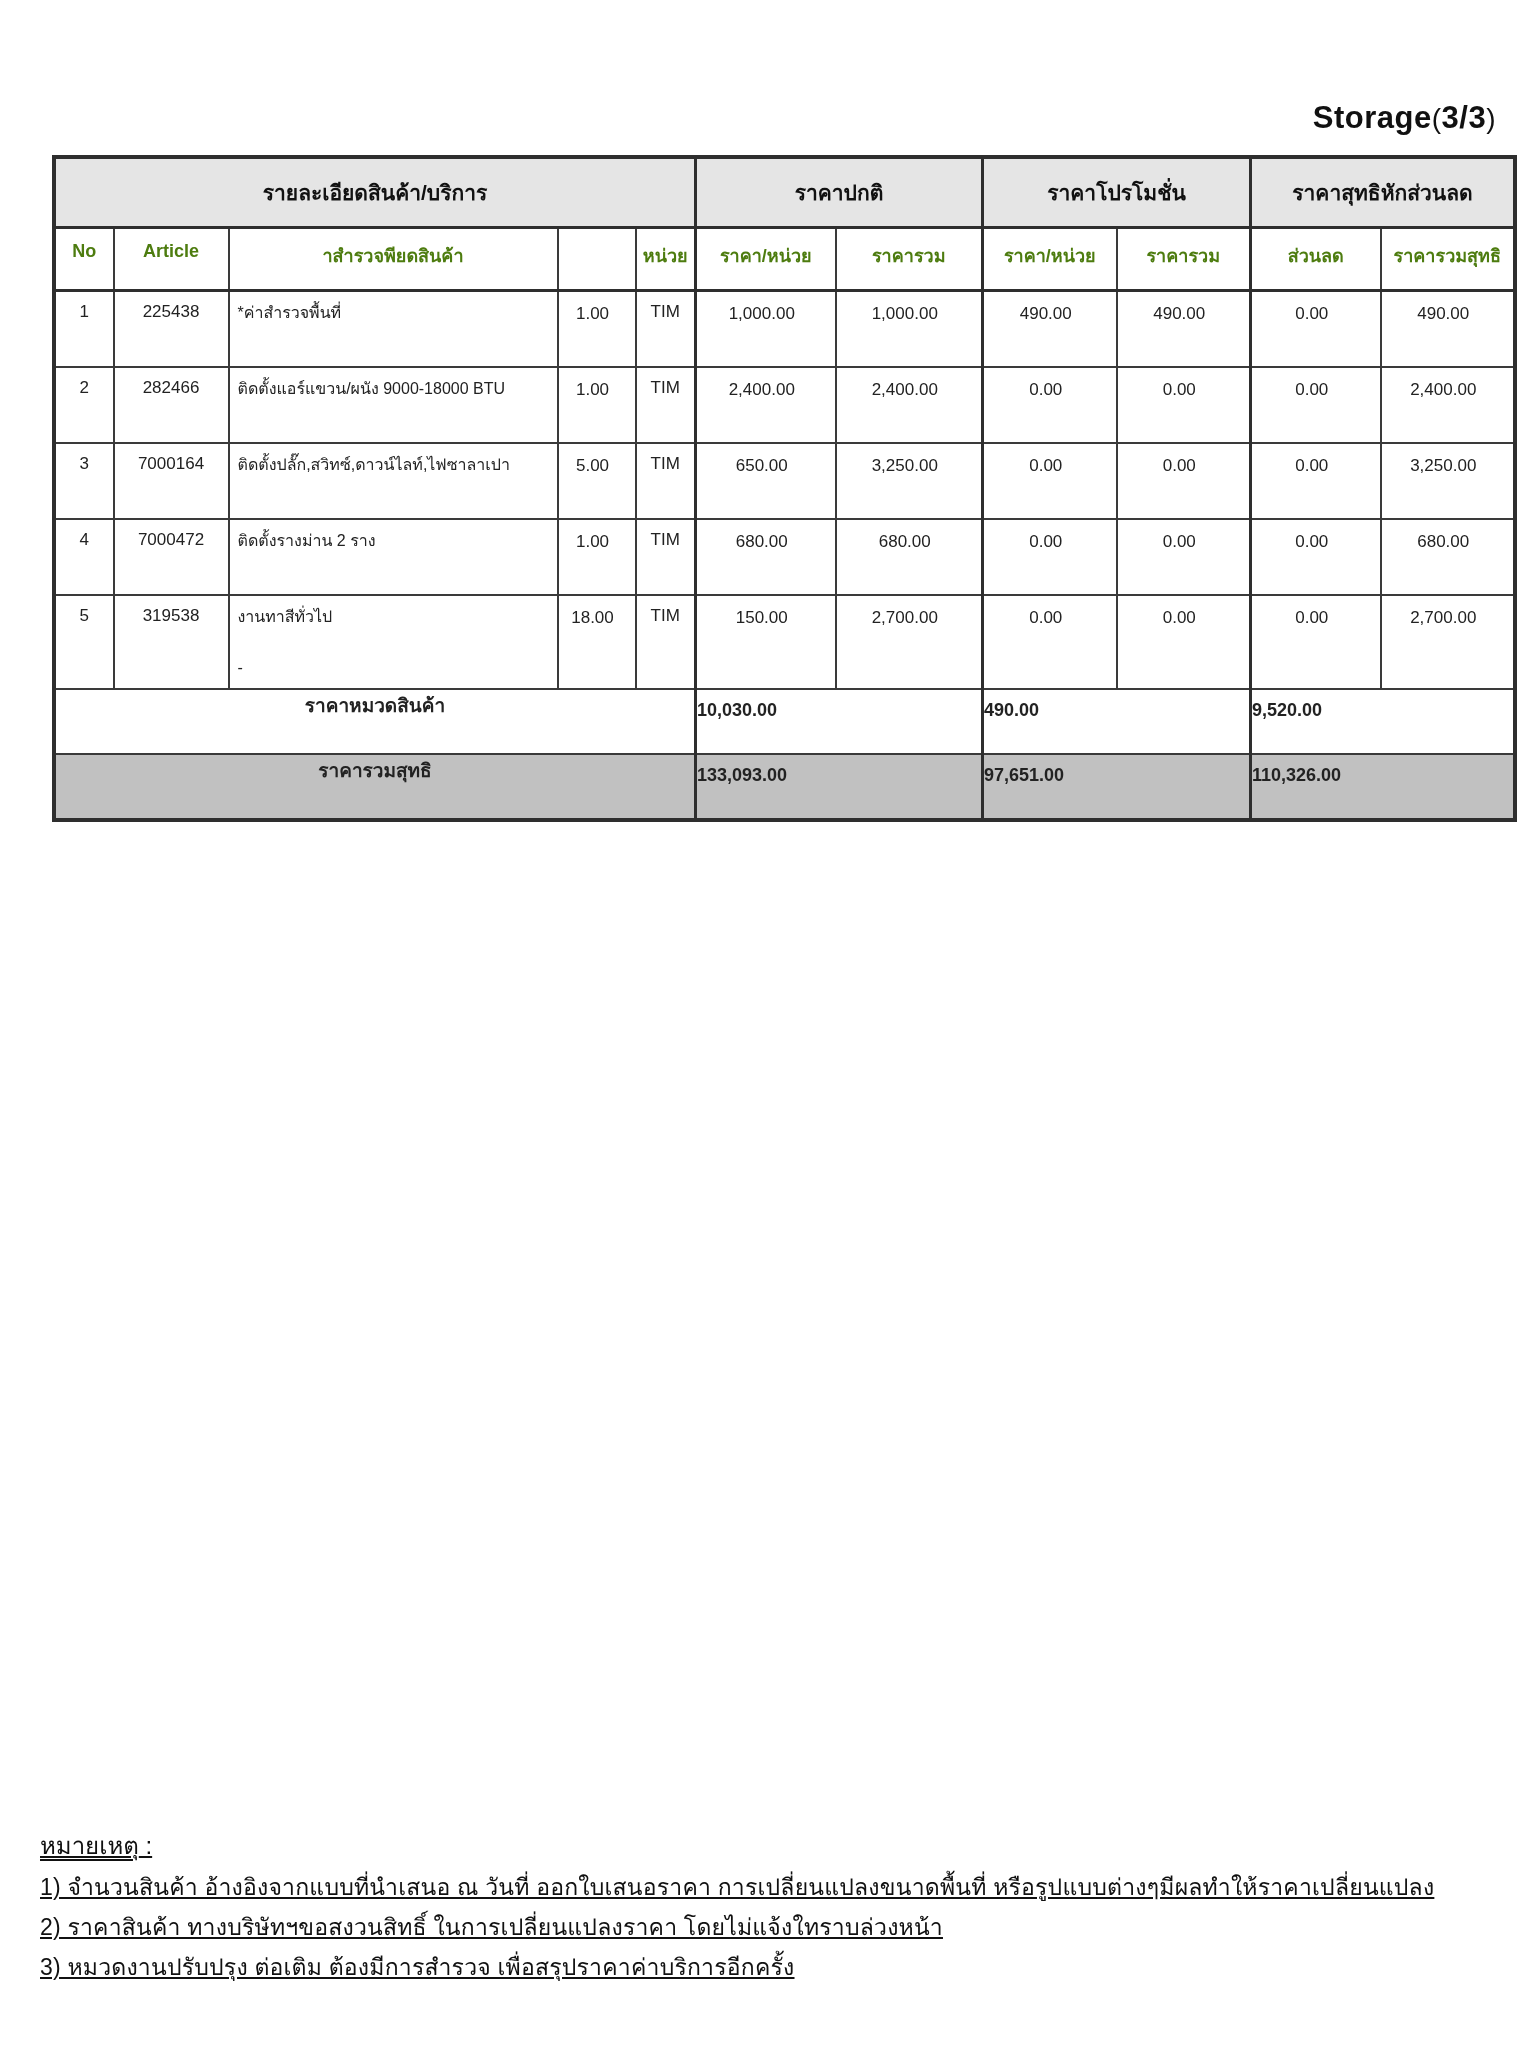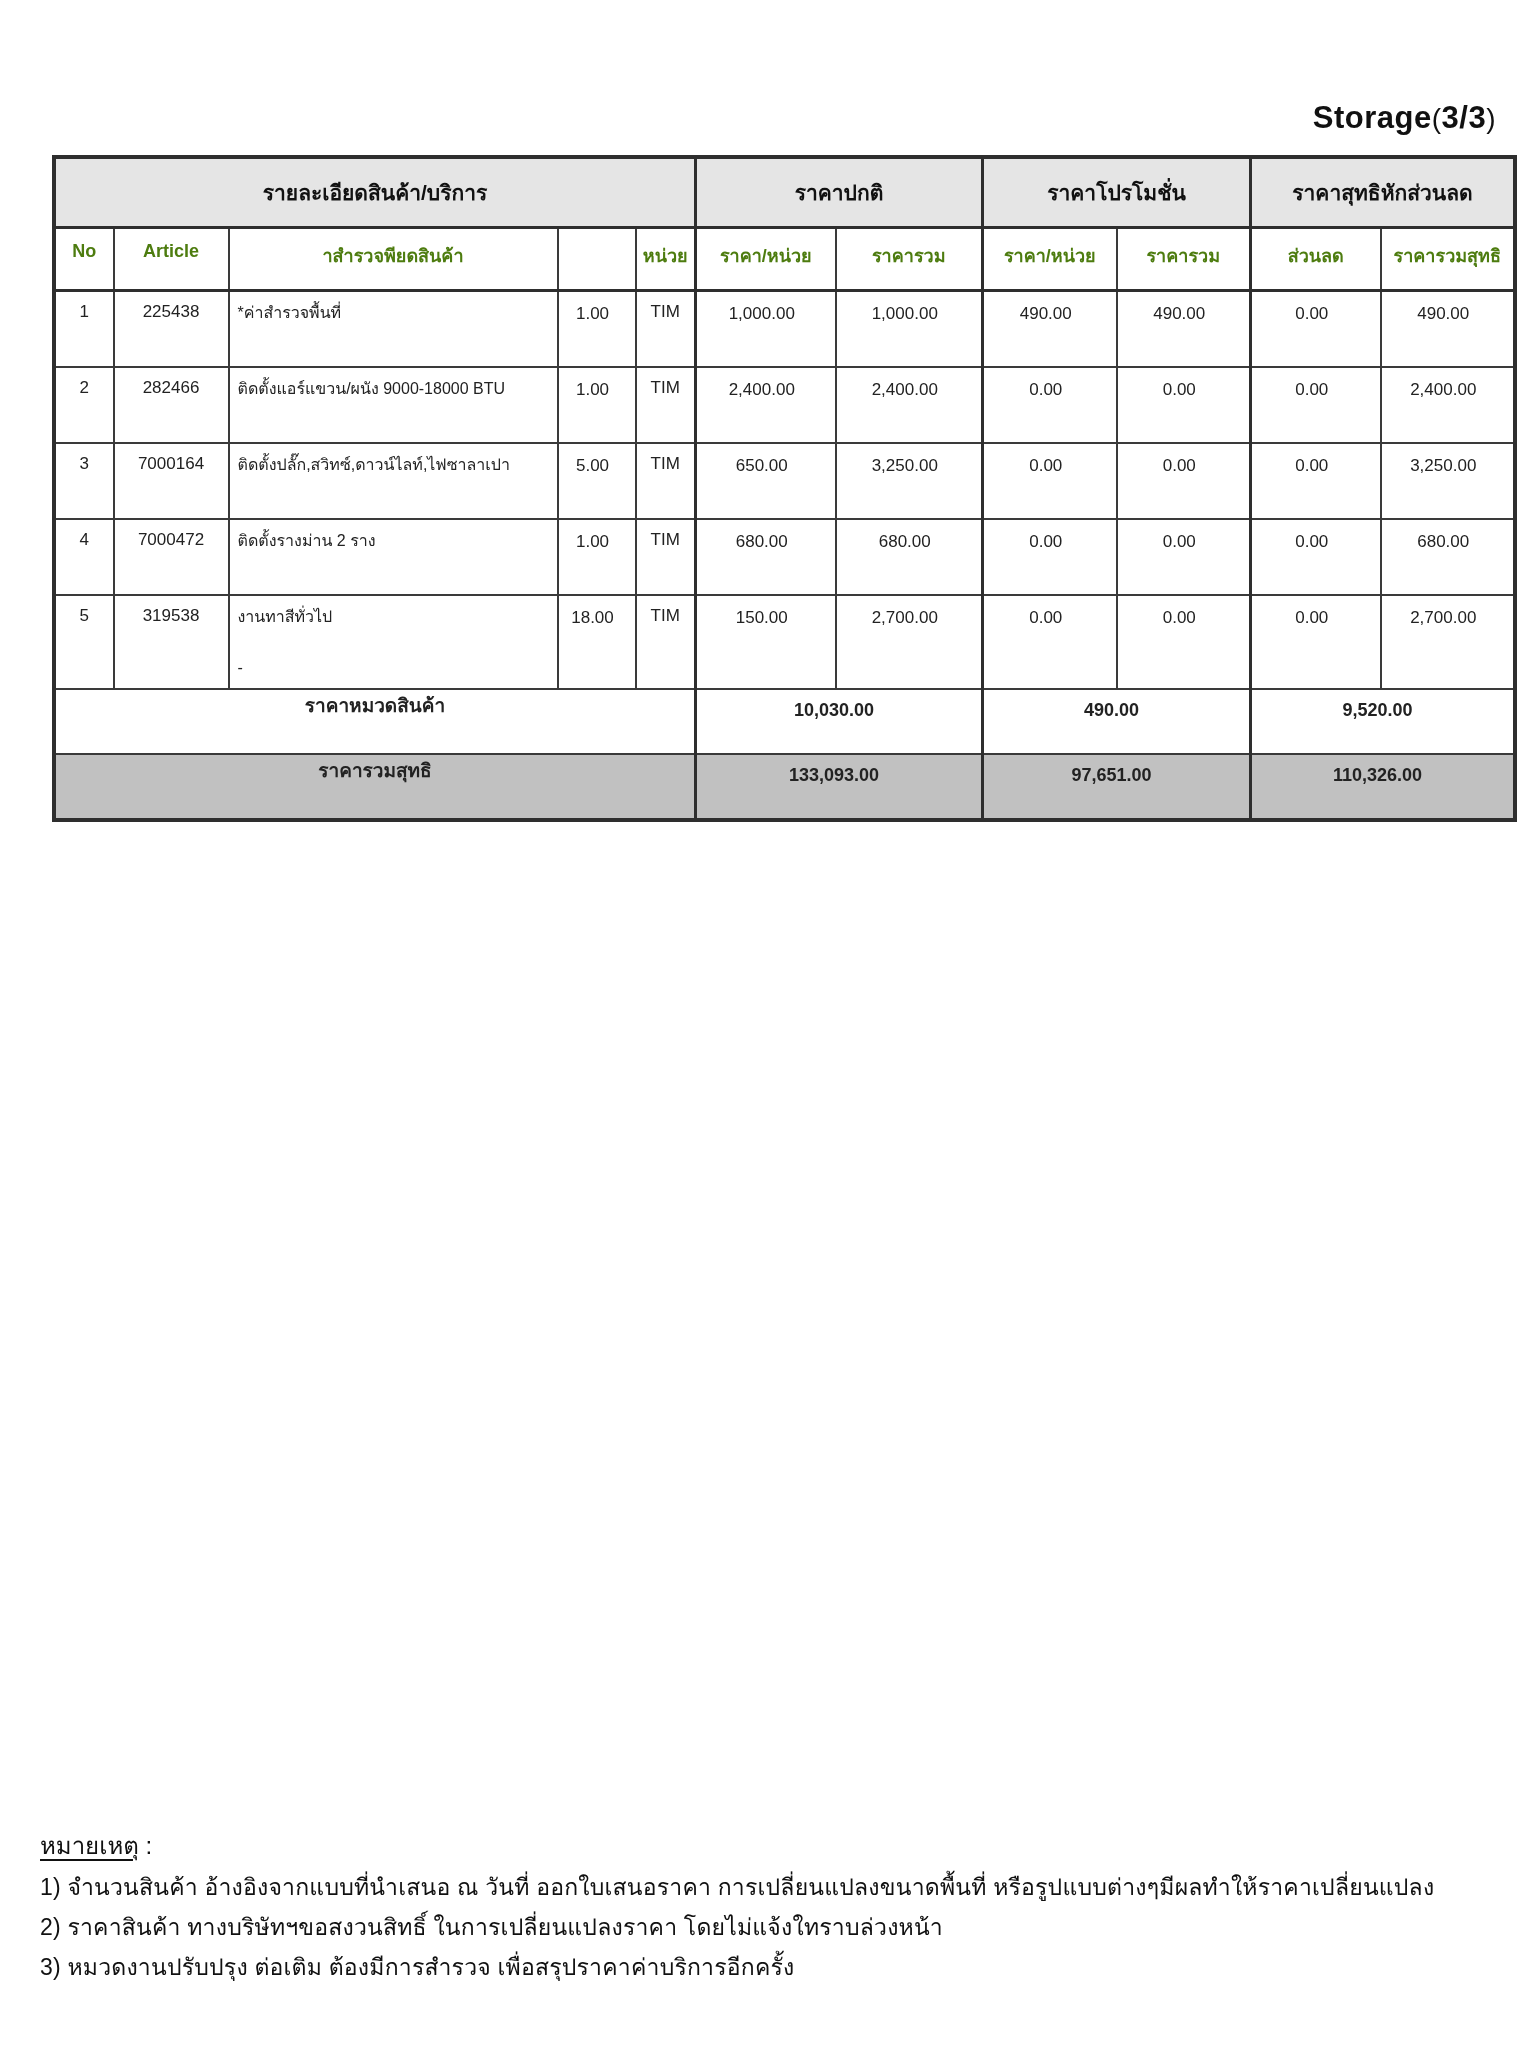--- a/index.html
+++ b/index.html
@@ -65,31 +65,32 @@
   }
   tbody tr { height:75px; }
   td.c-center { text-align:center; padding-top:10px; }
   td.c-desc   { text-align:left;  padding:8px 6px 11px 8px; font-size:16px; }
   td.c-desc .line2 { margin-top:30px; font-size:16px; }
   td.c-num    { text-align:center; padding:12px 8px 0 0; }
 
   tfoot tr { height:65px; }
   tfoot td { font-weight:bold; font-size:19px; }
   td.sum-label { text-align:center; vertical-align:middle; padding-bottom:14px; }
-  td.sum-val   { text-align:center; padding:10px 10px 0 0; font-size:18px; }
+  td.sum-val   { text-align:left; padding:10px 10px 0 0; font-size:18px; }
   tr.grand td  { background:#c1c1c1; }
 
   
   .notes {
     position:absolute;
     left:40px; top:1834px;
     width:1480px;
     font-size:23px;
     color:#111;
     line-height:1.0;
+    text-decoration:underline;
   }
   .notes .heading { margin-bottom:18px; font-size:24px; }
   .notes .heading .u { text-decoration:underline; text-underline-offset:5px; }
   .notes .note-line { margin-bottom:17px; letter-spacing:0.2px; }
 </style>
 </head>
 <body>
 
 <div class="page">
 

